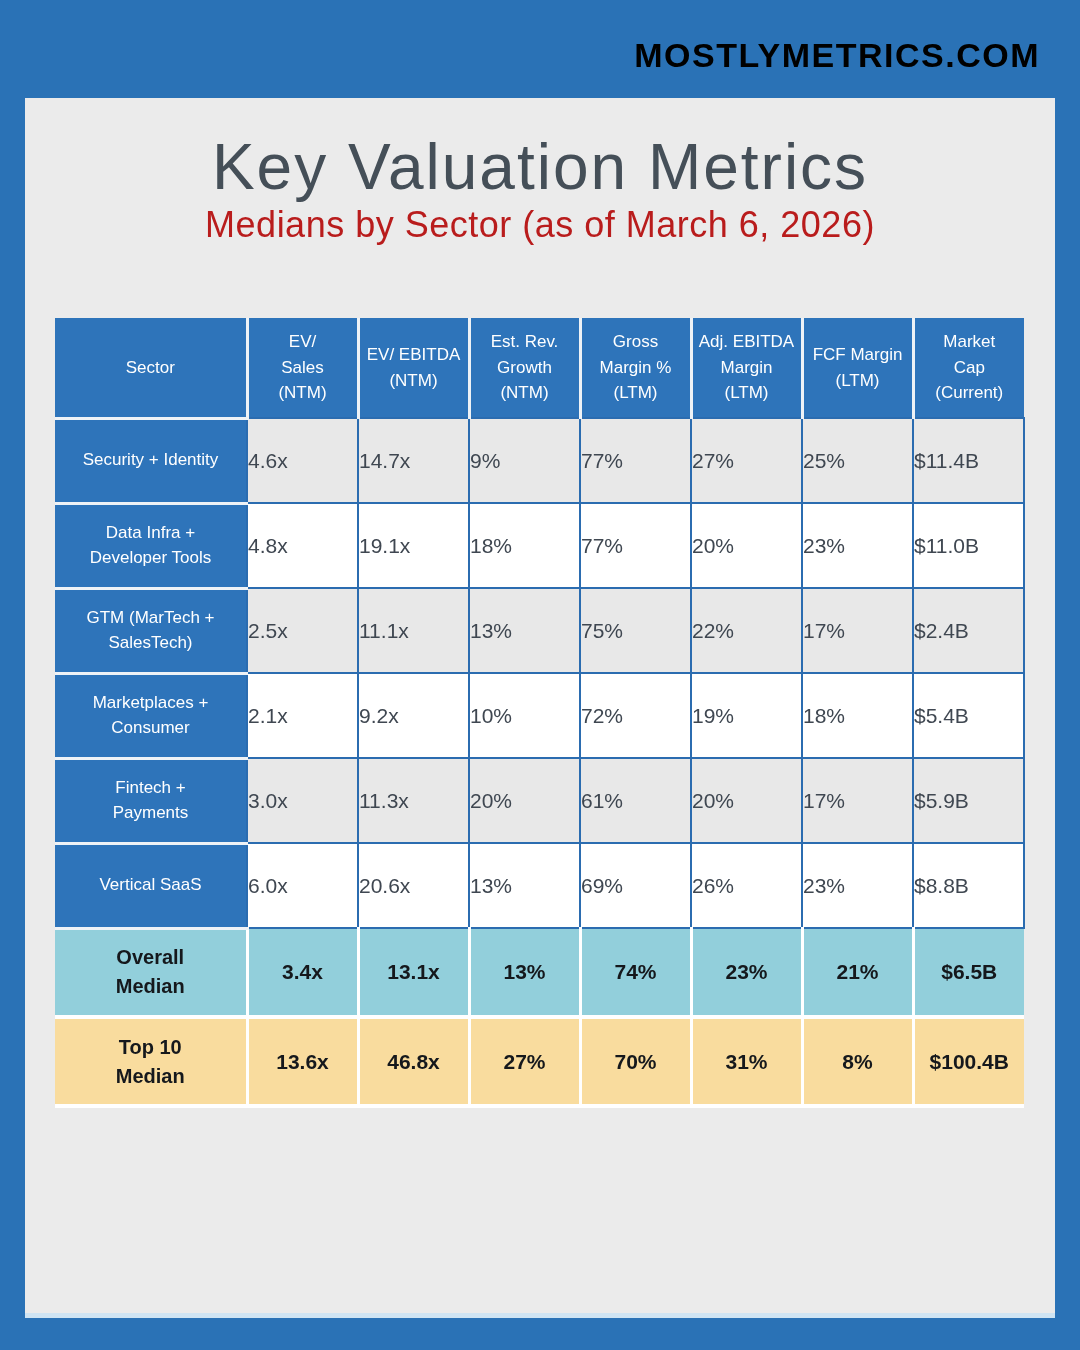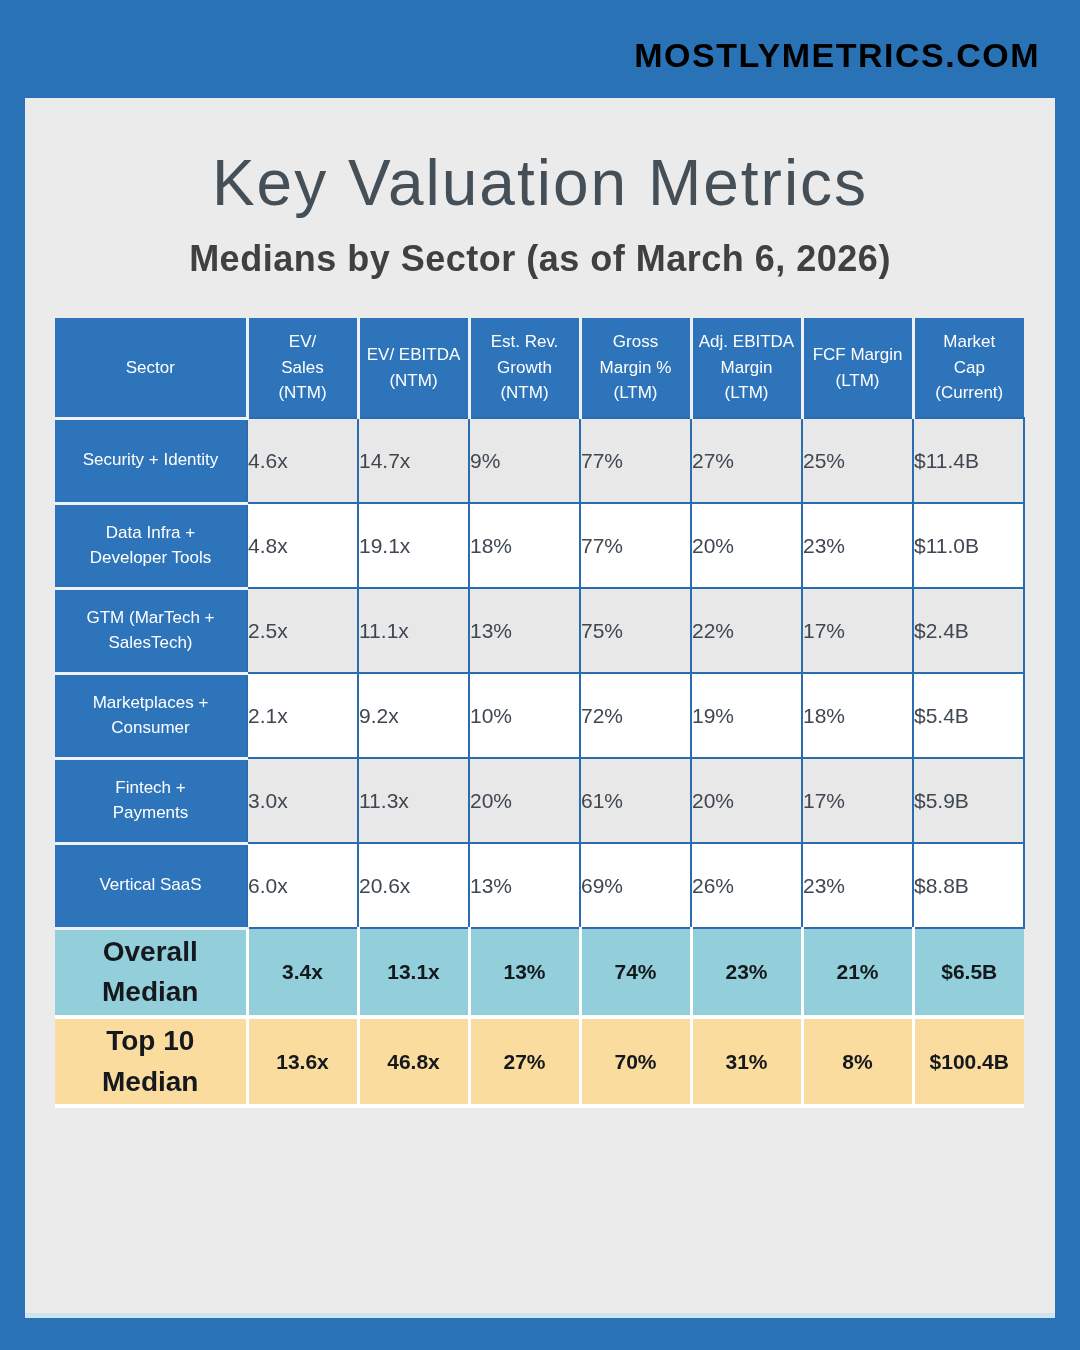--- a/index.html
+++ b/index.html
@@ -19,34 +19,33 @@
     color: #000000;
   }
   .panel {
     position: absolute;
     left: 25px; top: 98px;
     width: 1030px; height: 1220px;
     background: #ebebeb;
     border-bottom: 5px solid #cfe4f3;
   }
   .title {
-    margin-top: 48px;
+    margin-top: 32px;
     text-align: center;
     font-size: 64px;
     font-weight: 300;
     letter-spacing: 2px;
     color: #454f58;
   }
   .subtitle {
-    margin-top: 18px;
     text-align: center;
     font-size: 36px;
-    font-weight: 700;
+    font-weight: 400;
     letter-spacing: 0.5px;
-    color: #404040;
+    color: #b91c1c;
   }
   table.metrics {
     position: absolute;
     left: 30px; top: 220px;
     width: 970px;
     border-collapse: collapse;
     table-layout: fixed;
   }
   col.sector-col { width: 192px; }
   col.data-col  { width: 111px; }
@@ -98,21 +97,21 @@
     text-align: center;
     vertical-align: middle;
     white-space: pre-line;
     border-left: 3px solid #ffffff;
     border-right: 3px solid #ffffff;
     border-bottom: 4px solid #ffffff;
     border-top: none;
   }
   tr.summary-row td:first-child { border-left: none; }
   tr.summary-row td:last-child  { border-right: none; }
-  td.summary-label { font-size: 28px; line-height: 1.45; }
+  td.summary-label { font-size: 20px; line-height: 1.45; }
   td.summary-value { font-size: 21px; }
   .bg-teal { background: #92cfdb; }
   .bg-gold { background: #f9dc9e; }
 </style>
 </head>
 <body>
 
 <div class="brand">MOSTLYMETRICS.COM</div>
 
 <div class="panel">

